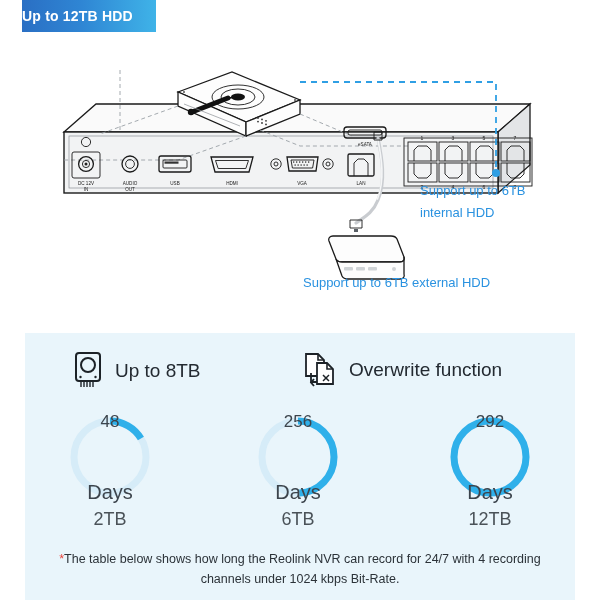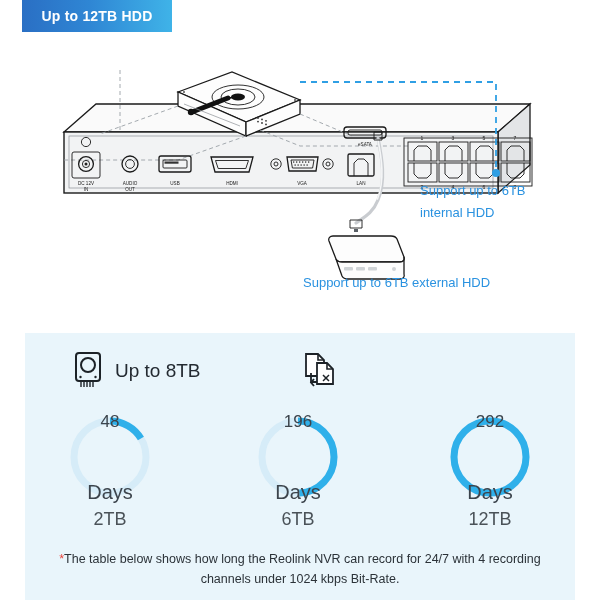--- a/index.html
+++ b/index.html
@@ -5,23 +5,23 @@
   html,body{margin:0;padding:0;}
   body{
     width:600px;height:600px;background:#ffffff;
     font-family:"Liberation Sans", sans-serif;
     overflow:hidden;position:relative;
   }
   .stage{position:absolute;left:0;top:0;width:600px;height:600px;}
 
   
   .banner{
-    position:absolute;left:22px;top:0px;width:150px;height:32px;
+    position:absolute;left:22px;top:0px;width:134px;height:32px;
     background:linear-gradient(90deg,#2a6fc4 0%,#2f86d4 45%,#3fb3e8 100%);
-    display:flex;align-items:center;justify-content:center;
+    display:flex;align-items:center;
   }
   .banner span{
     color:#ffffff;font-size:14px;font-weight:bold;letter-spacing:0.2px;
     white-space:nowrap;
   }
 
   
   .device-wrap{position:absolute;left:0px;top:60px;width:600px;height:260px;}
 
   
@@ -314,20 +314,21 @@
           <g stroke="#1c2227" stroke-width="1.5">
             <path d="M20,24 L26,30"></path>
               <path d="M26,24 L20,30"></path>
           </g>
 
           <g stroke="#1c2227" stroke-width="1.8" fill="none">
             <path d="M8,22 L8,31 L14,31"></path>
             <path d="M11,28 L8,31.5 L11,35"></path>
           </g>
         </svg>
+        <span class="lab">Overwrite function</span>
       </div>
     </div>
 
     <div class="donuts">
 
       <div class="donut-col">
         <div class="donut">
           <svg width="88" height="88" viewBox="0 0 88 88">
             <circle cx="44" cy="44" r="36" fill="none" stroke="#d6ecf8" stroke-width="7"></circle>
             <circle cx="44" cy="44" r="36" fill="none" stroke="#2fb0ea" stroke-width="7" stroke-linecap="butt" transform="rotate(-90 44 44)" stroke-dasharray="37.10 189.10"></circle>
@@ -340,21 +341,21 @@
         <div class="cap">2TB</div>
       </div>
 
       <div class="donut-col">
         <div class="donut">
           <svg width="88" height="88" viewBox="0 0 88 88">
             <circle cx="44" cy="44" r="36" fill="none" stroke="#d6ecf8" stroke-width="7"></circle>
             <circle cx="44" cy="44" r="36" fill="none" stroke="#2fb0ea" stroke-width="7" stroke-linecap="butt" transform="rotate(-90 44 44)" stroke-dasharray="111.51 114.68"></circle>
           </svg>
           <div class="center">
-            <div class="num">196</div>
+            <div class="num">256</div>
             <div class="unit">Days</div>
           </div>
         </div>
         <div class="cap">6TB</div>
       </div>
 
       <div class="donut-col">
         <div class="donut">
           <svg width="88" height="88" viewBox="0 0 88 88">
             <circle cx="44" cy="44" r="36" fill="none" stroke="#d6ecf8" stroke-width="7"></circle>

